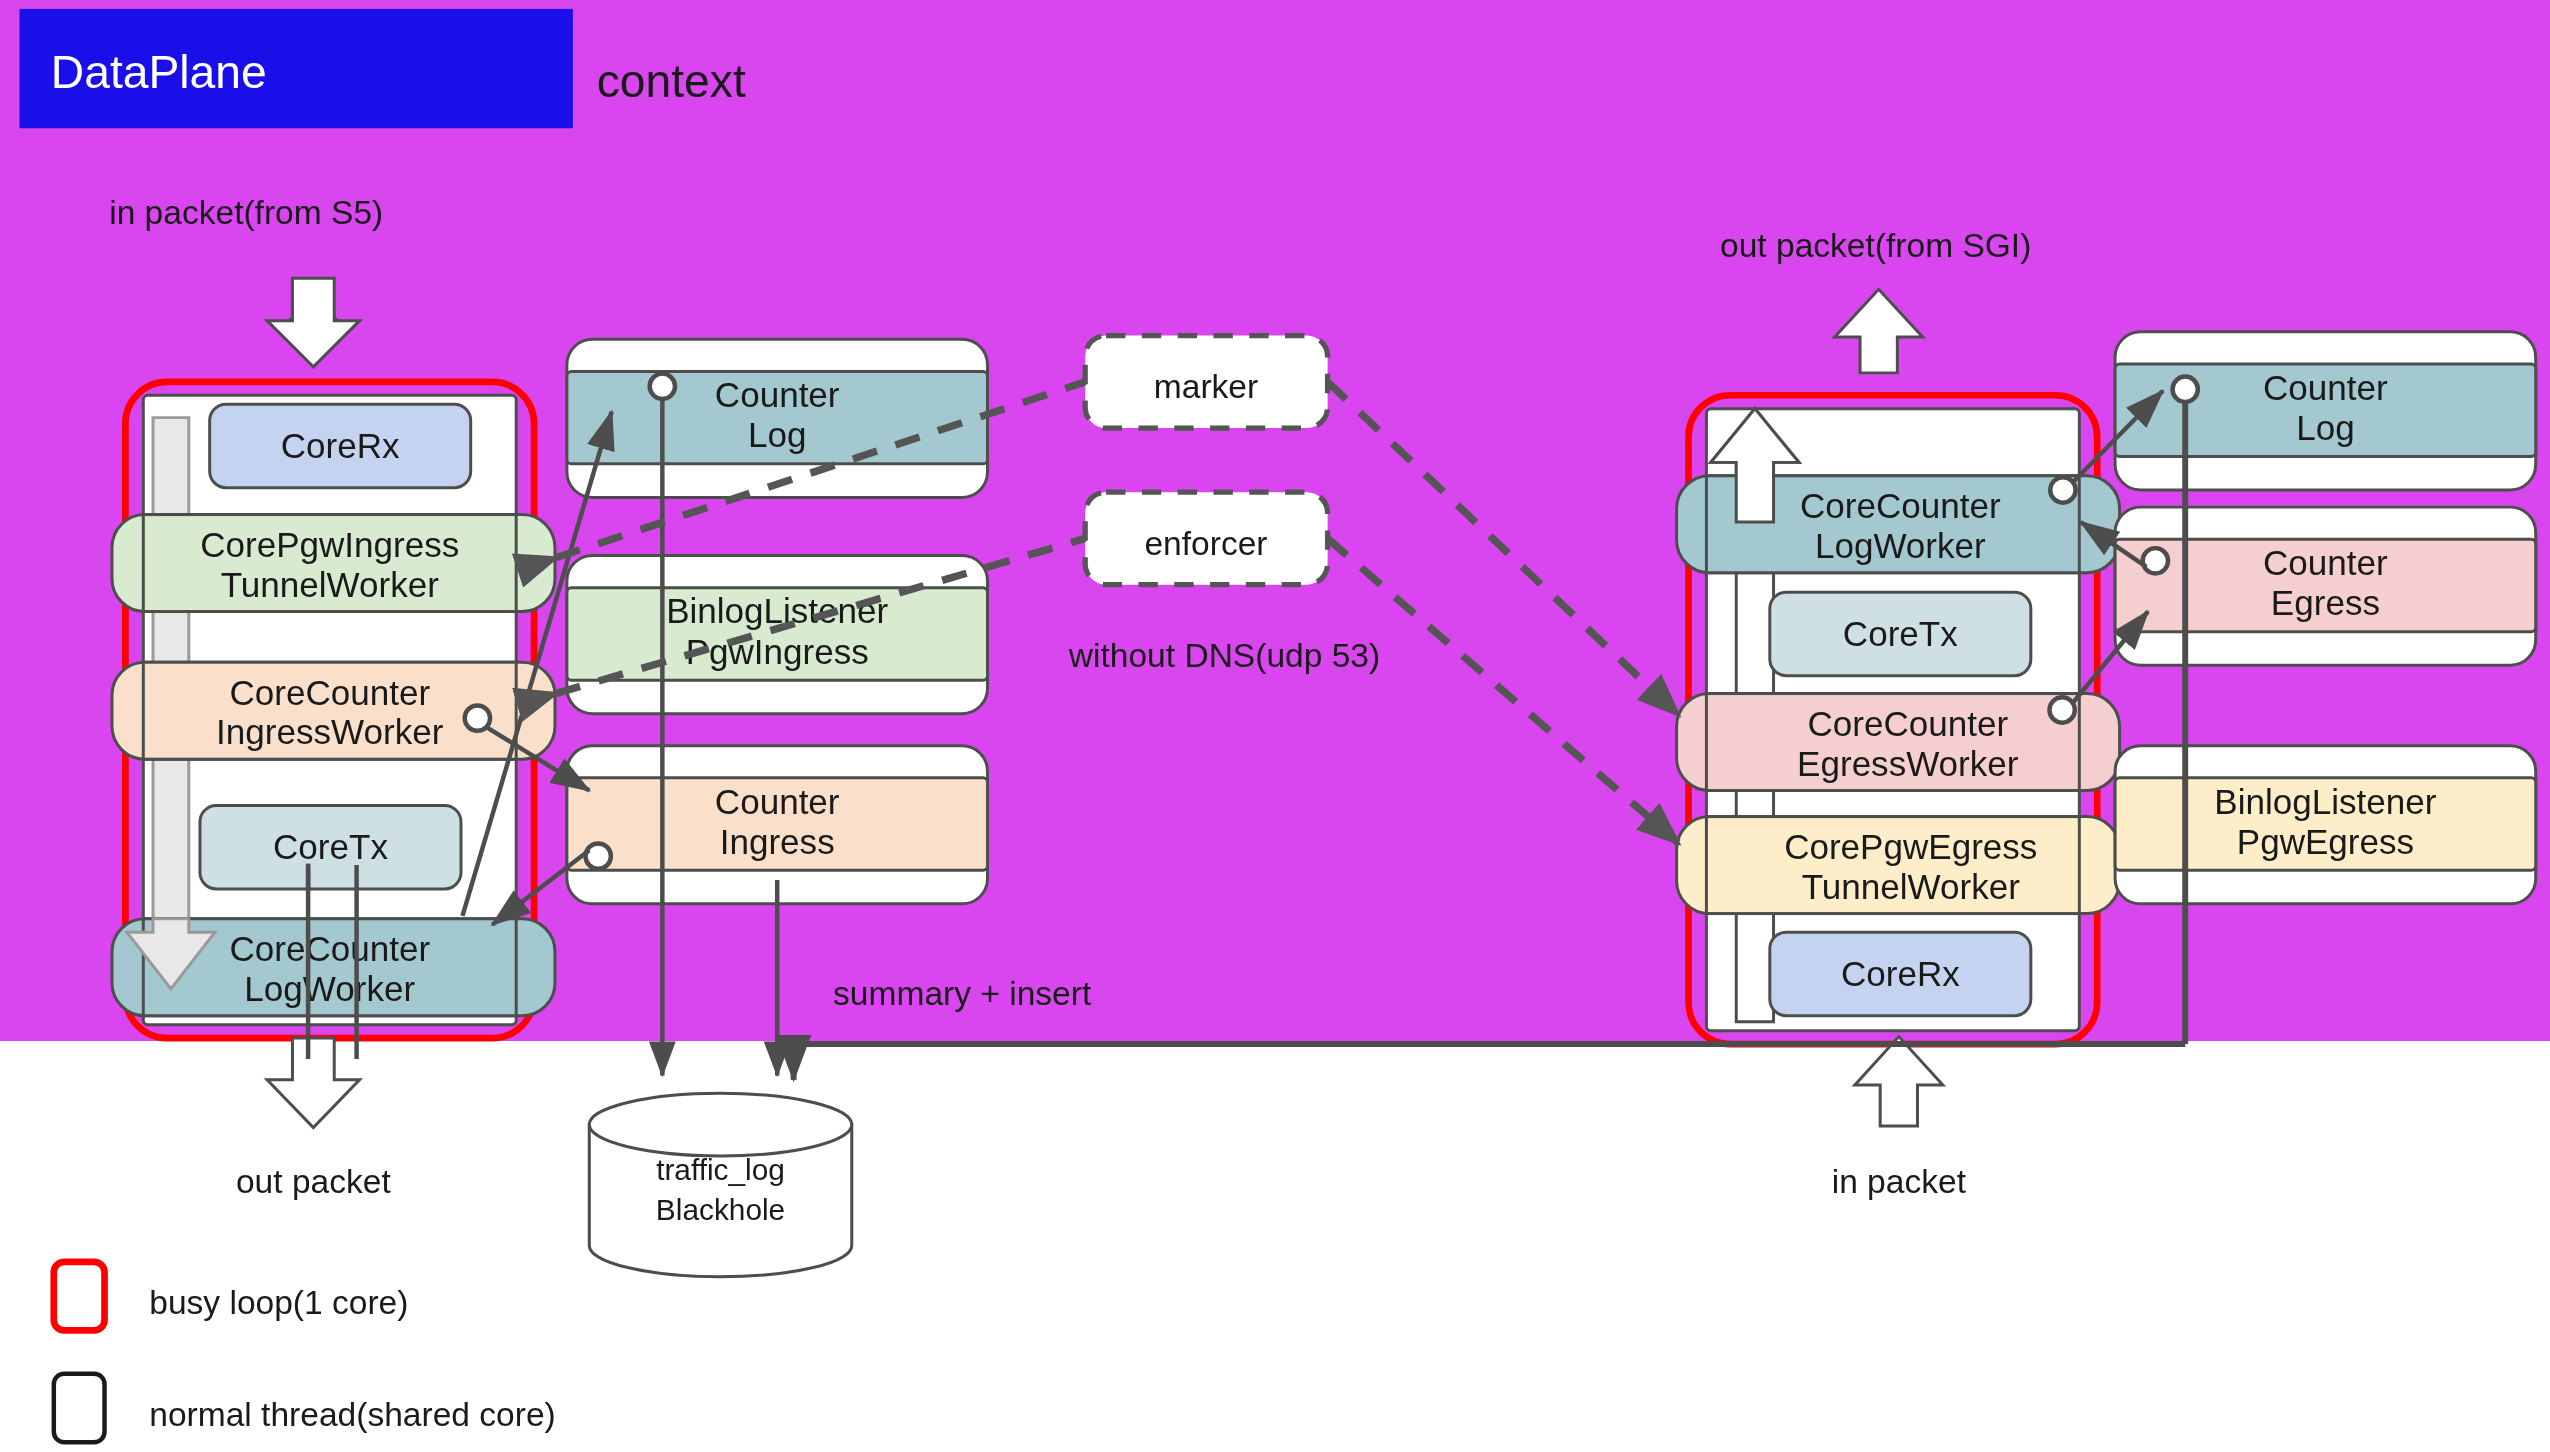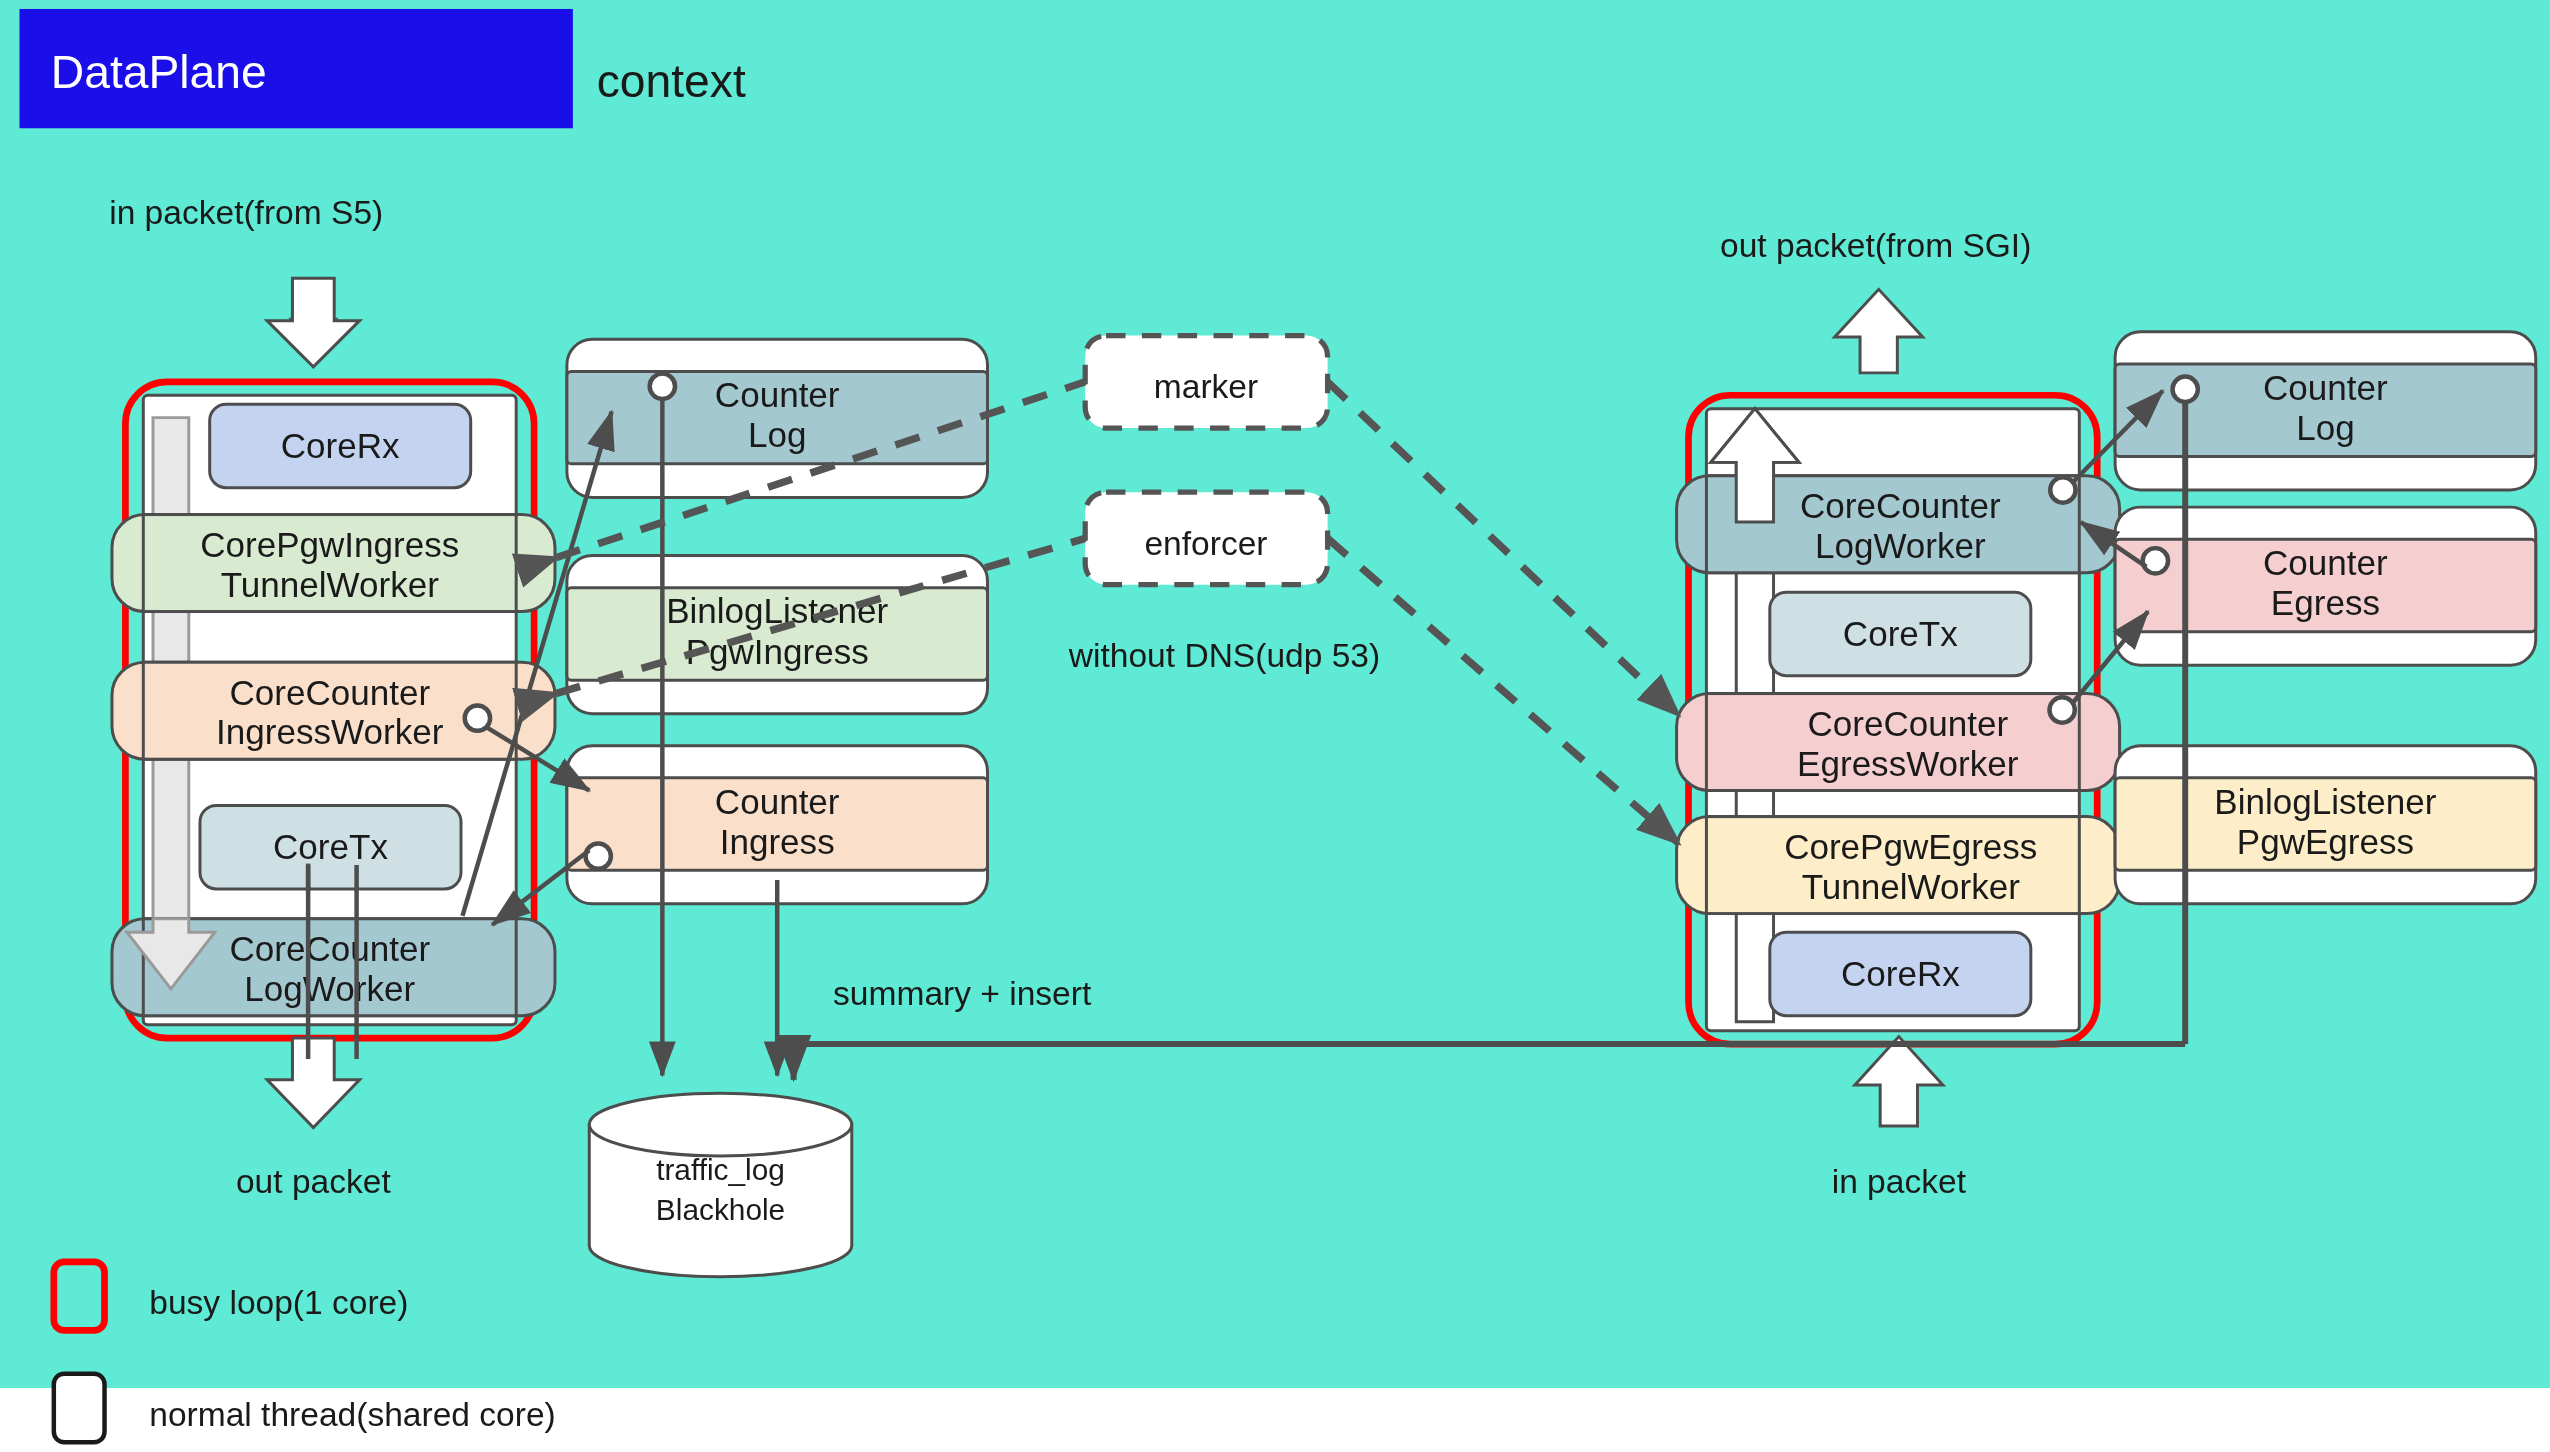--- a/index.html
+++ b/index.html
@@ -9,22 +9,22 @@
   }
   body {
     width: 2550px;
     height: 1452px;
     font-family: "Liberation Sans", sans-serif;
     overflow: hidden;
   }
   #stage {
     position: relative;
     width: 2550px;
-    height: 1388px;
-    background: #5eead4;
+    height: 1041px;
+    background: #d946ef;
   }
   #diagram {
     position: absolute;
     left: 0;
     top: 0;
     width: 2550px;
     height: 1452px;
   }
   .svg-label {
     font-family: "Liberation Sans", sans-serif;

